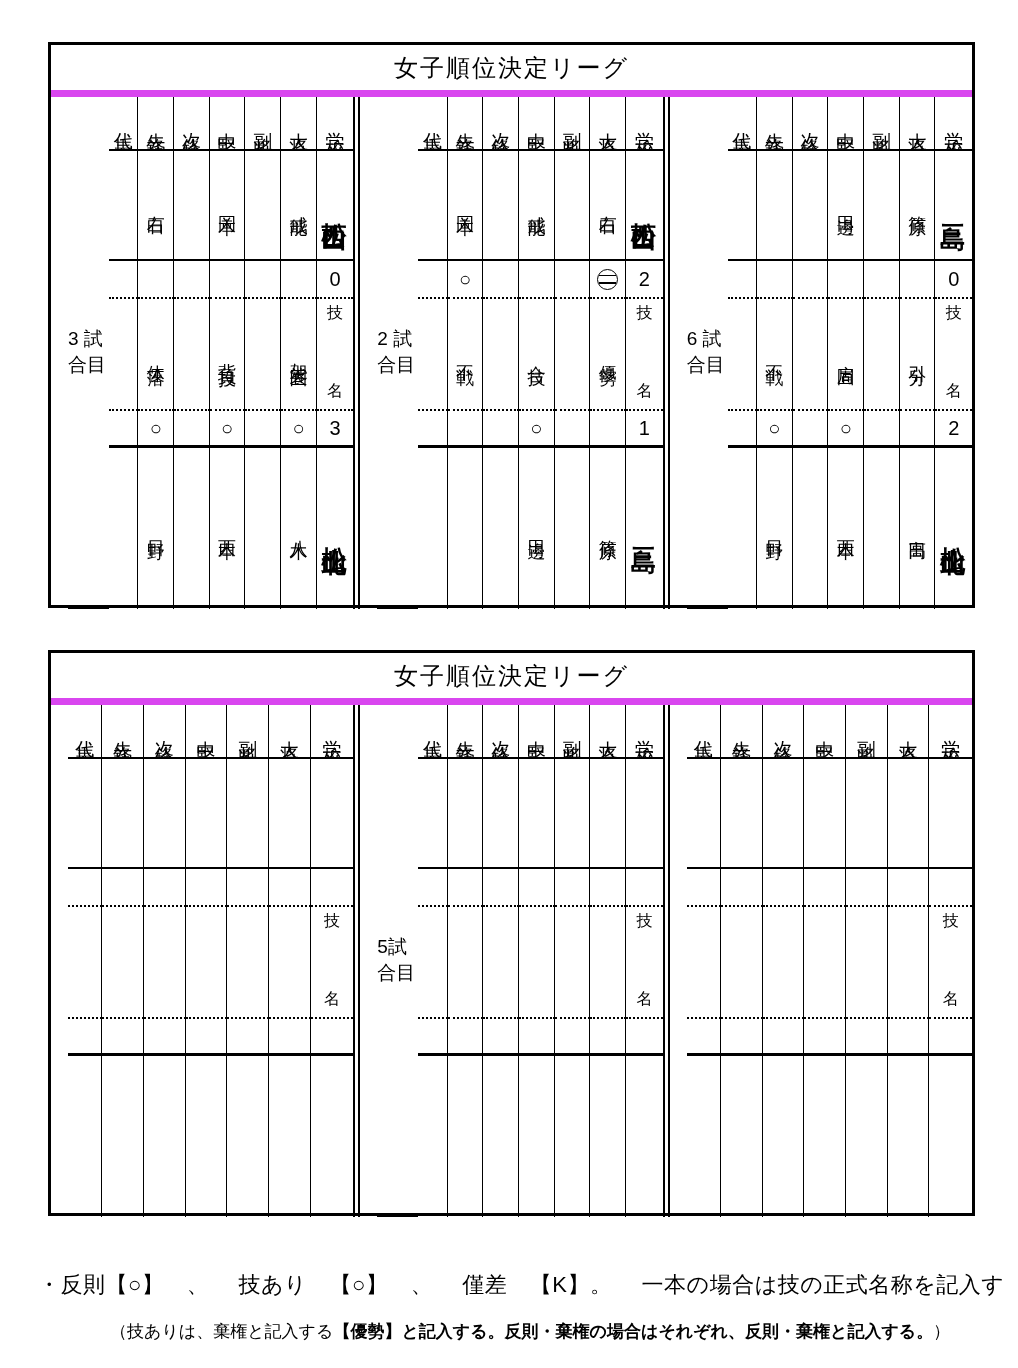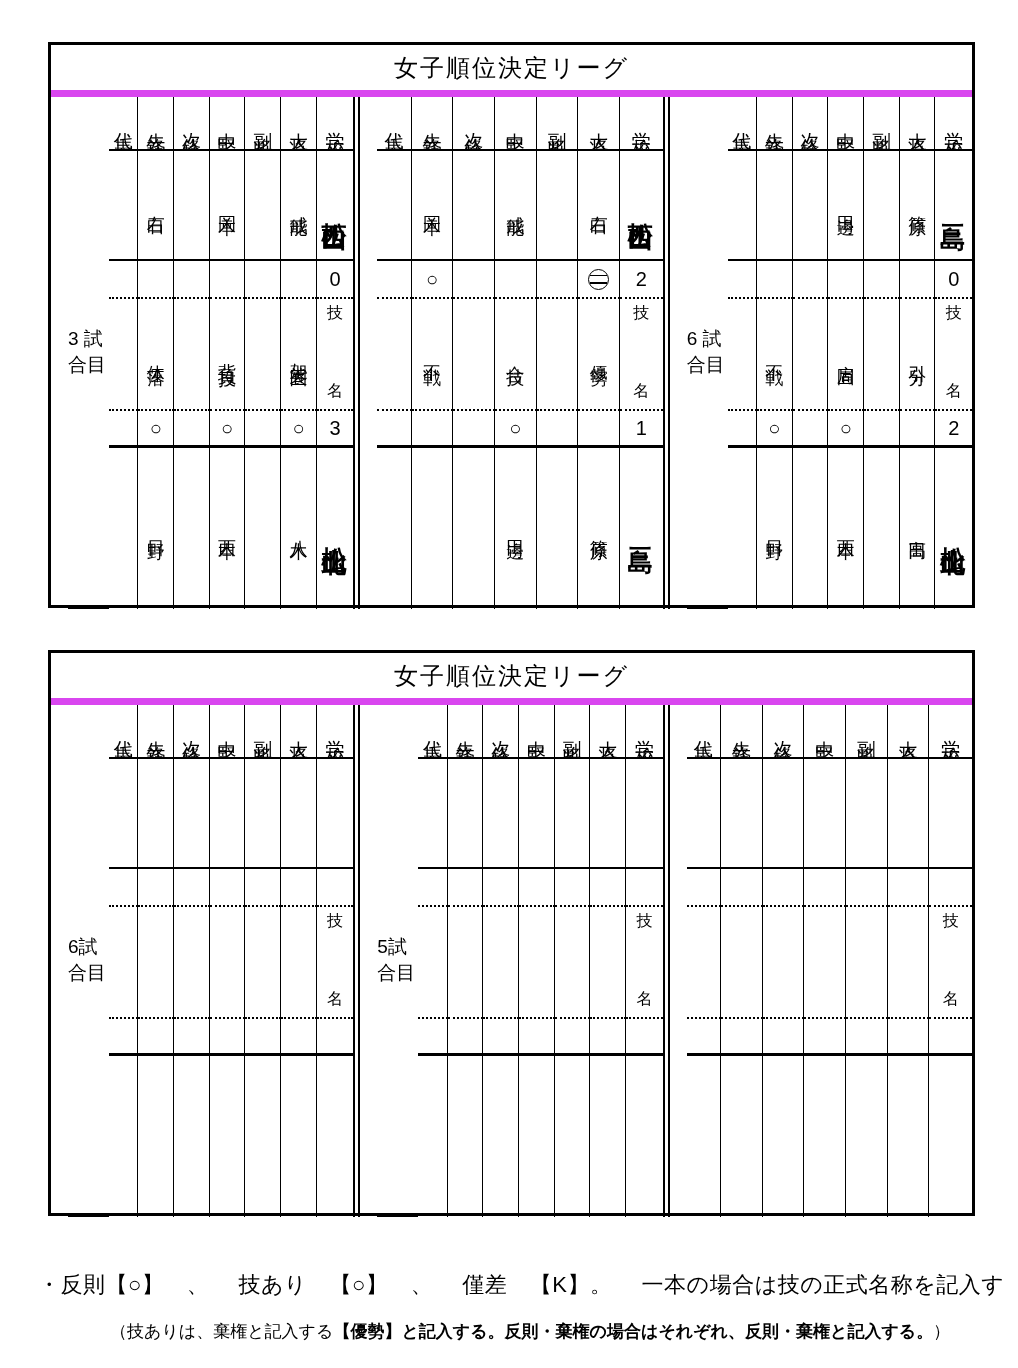--- a/index.html
+++ b/index.html
@@ -122,20 +122,21 @@
           <div class="cell r6 c1 v player">日野</div>
           <div class="cell r6 c2 v player"></div>
           <div class="cell r6 c3 v player">西本</div>
           <div class="cell r6 c4 v player"></div>
           <div class="cell r6 c5 v player">八木</div>
           <div class="cell r6 c6 v school">松山北</div>
         </div>
       </div>
       <div class="divider"></div>
       <div class="section">
+        <div class="match-head">2 試合目</div>
         <div class="section-grid">
           <div class="cell r1 c0 v colhead">代表</div>
           <div class="cell r1 c1 v colhead">先鋒</div>
           <div class="cell r1 c2 v colhead">次鋒</div>
           <div class="cell r1 c3 v colhead">中堅</div>
           <div class="cell r1 c4 v colhead">副将</div>
           <div class="cell r1 c5 v colhead">大将</div>
           <div class="cell r1 c6 v colhead">学校</div>
           <div class="cell r2 c0 v player"></div>
           <div class="cell r2 c1 v player">岡本</div>
@@ -230,21 +231,20 @@
           <div class="cell r6 c6 v school">松山北</div>
         </div>
       </div>
     </div>
 </section>
 
 <section class="league-table t2">
   <div class="table-title">女子順位決定リーグ</div>
   <div class="table-body">
       <div class="section">
-        <div class="match-head">6試合目</div>
         <div class="section-grid">
           <div class="cell r1 c0 v colhead">代表</div>
           <div class="cell r1 c1 v colhead">先鋒</div>
           <div class="cell r1 c2 v colhead">次鋒</div>
           <div class="cell r1 c3 v colhead">中堅</div>
           <div class="cell r1 c4 v colhead">副将</div>
           <div class="cell r1 c5 v colhead">大将</div>
           <div class="cell r1 c6 v colhead">学校</div>
           <div class="cell r2 c0 v player"></div>
           <div class="cell r2 c1 v player"></div>

